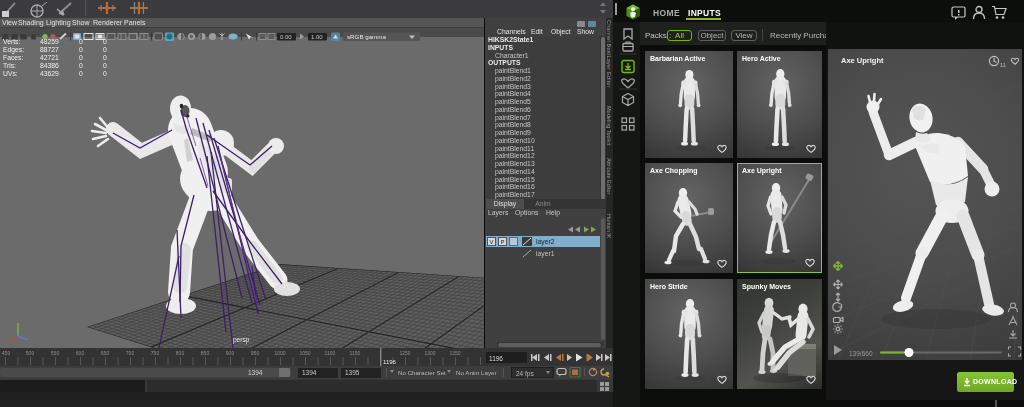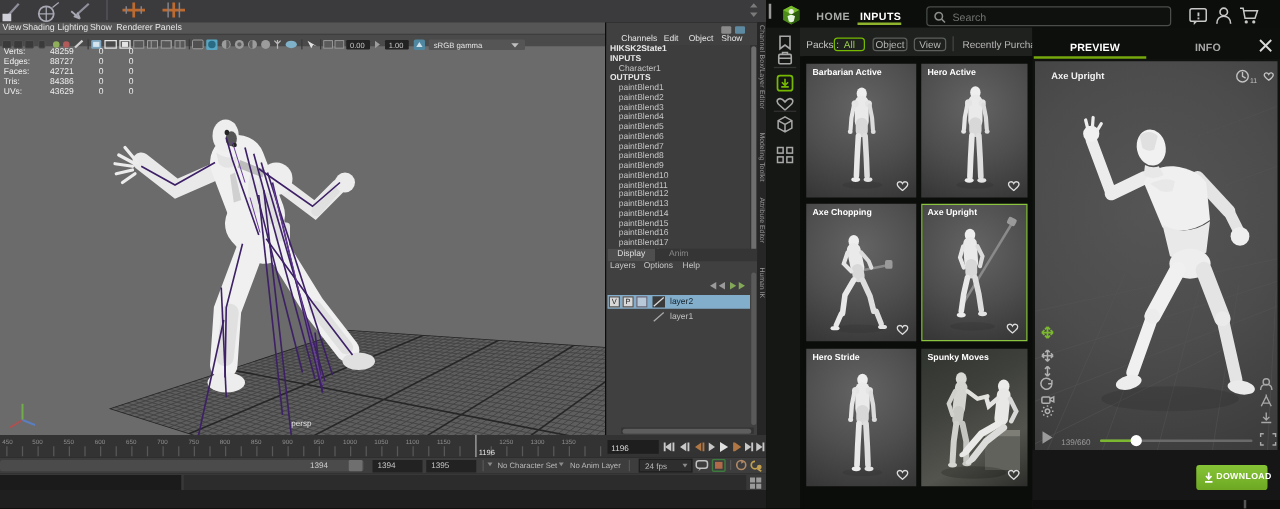--- a/index.html
+++ b/index.html
@@ -417,27 +417,20 @@
       <polygon points="7,0.5 13.5,4 13.5,12 7,15.5 0.5,12 0.5,4" fill="#4e8c1a"></polygon>
       <polygon points="7,0.5 13.5,4 7,7.5 0.5,4" fill="#76b92a"></polygon>
       <polygon points="7,7.5 13.5,4 13.5,12 7,15.5" fill="#2e5c0e"></polygon>
       <circle cx="7" cy="5.2" r="2" fill="#f2f2f2"></circle>
       <path d="M4,9 q3,-2.5 6,0 l-1,4 q-2,1.5 -4,0 z" fill="#e8f5e0"></path>
     </svg>
     <span class="abs" style="left:40px;top:8px;color:#a8aba8;font-size:8.5px;font-weight:bold;letter-spacing:0.4px">HOME</span>
     <span class="abs" style="left:75px;top:8px;color:#ffffff;font-size:8.5px;font-weight:bold;letter-spacing:0.3px">INPUTS</span>
     <div class="abs" style="left:73px;top:17.5px;width:35px;height:2.5px;background:#8fb32c"></div>
       <div class="abs" style="left:2px;top:3px;width:2px;height:12px;background:#9a9a9a"></div>
-    <div class="abs" style="left:128px;top:4.5px;width:196px;height:16px;border:1px solid #4a4d4a;border-radius:3px;background:#0f110f">
-      <svg class="abs" style="left:5px;top:3px" width="10" height="10" viewBox="0 0 10 10">
-          <circle cx="4" cy="4" r="3" fill="none" stroke="#8a8d8a" stroke-width="1.2"></circle>
-          <path d="M6.3,6.3 L9,9" stroke="#8a8d8a" stroke-width="1.2"></path>
-        </svg>
-      <span class="abs" style="left:20px;top:3.5px;color:#6f726f;font-size:8.5px">Search</span>
-    </div>
     <svg class="abs" style="left:338px;top:6px" width="16" height="14" viewBox="0 0 16 14">
         <rect x="1" y="1" width="13" height="10" rx="1.5" fill="none" stroke="#c8c8c8" stroke-width="1.2"></rect>
         <path d="M4,11 v3 l3,-3" fill="#c8c8c8"></path>
         <rect x="7" y="4" width="1.5" height="3" fill="#c8c8c8"></rect>
         <rect x="7" y="8" width="1.5" height="1.5" fill="#c8c8c8"></rect>
       </svg>
     <svg class="abs" style="left:359px;top:5px" width="14" height="15" viewBox="0 0 14 15">
         <circle cx="7" cy="4.5" r="3" fill="none" stroke="#c8c8c8" stroke-width="1.3"></circle>
         <path d="M1.5,14 c0,-4 2.5,-6 5.5,-6 s5.5,2 5.5,6" fill="none" stroke="#c8c8c8" stroke-width="1.3"></path>
       </svg>
@@ -590,28 +583,20 @@
         <path d="M66,63 L52,74 L41,88" stroke="#dcdcda" stroke-width="5.4" stroke-linecap="round" fill="none"></path>
         <ellipse cx="34" cy="84" rx="3.8" ry="2" fill="#e8e8e6" transform="rotate(-30 34 84)"></ellipse>
         <ellipse cx="39" cy="90" rx="3.8" ry="2" fill="#dcdcda" transform="rotate(-30 39 90)"></ellipse>
       </svg>
       <svg class="abs" style="right:6px;bottom:5px" width="10" height="9">
           <use href="#hrt"></use>
         </svg>
     </div>
   </div>
   <div id="prev" class="abs">
-    <div id="prevtabs" class="abs">
-      <span class="abs" style="left:30px;top:11px;color:#ffffff;font-size:8.5px;font-weight:bold;letter-spacing:0.1px">PREVIEW</span>
-      <span class="abs" style="left:130px;top:11px;color:#a8a8a8;font-size:8.5px;font-weight:bold;letter-spacing:0.1px">INFO</span>
-      <div class="abs" style="left:1px;top:23px;width:90px;height:2px;background:#76a80e"></div>
-      <svg class="abs" style="left:180px;top:8px" width="13" height="13">
-          <path d="M2,2 L11,11 M11,2 L2,11" stroke="#d8d8d8" stroke-width="1.5"></path>
-        </svg>
-    </div>
     <div id="prevvp" class="abs">
       <svg class="abs" style="left:0;top:0" width="194" height="311" viewBox="0 0 194 311">
         <g stroke="#565656" stroke-width="0.7" opacity="0.55">
           <path d="M0,238 L194,176 M0,272 L194,196 M0,306 L160,226 M0,200 L194,158"></path>
           <path d="M10,311 L72,170 M54,311 L103,173 M98,311 L133,176 M142,311 L163,179 M186,311 L193,182"></path>
           <path d="M130,60 L194,36 M150,100 L194,84"></path>
         </g>
         <ellipse cx="108" cy="270" rx="55" ry="10" fill="#000" opacity="0.10"></ellipse>
 
         <g id="manny">

